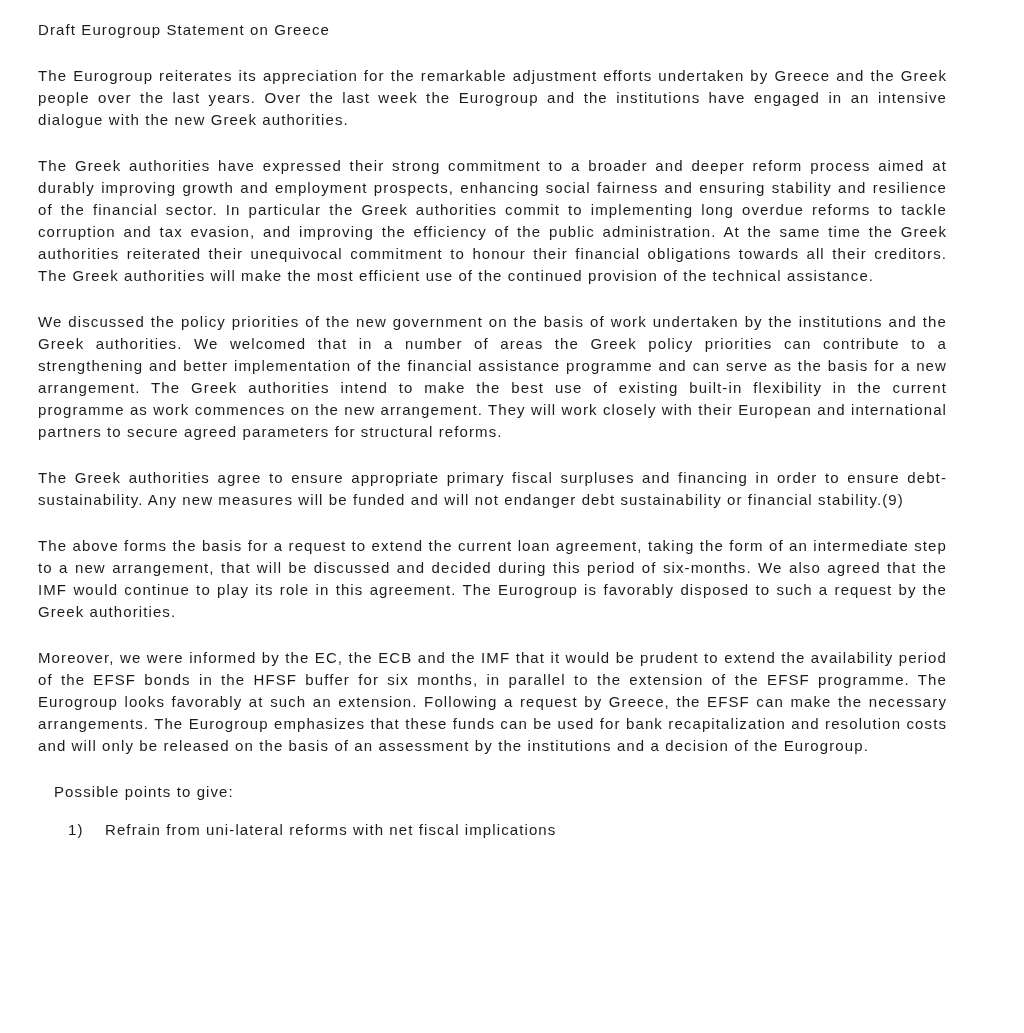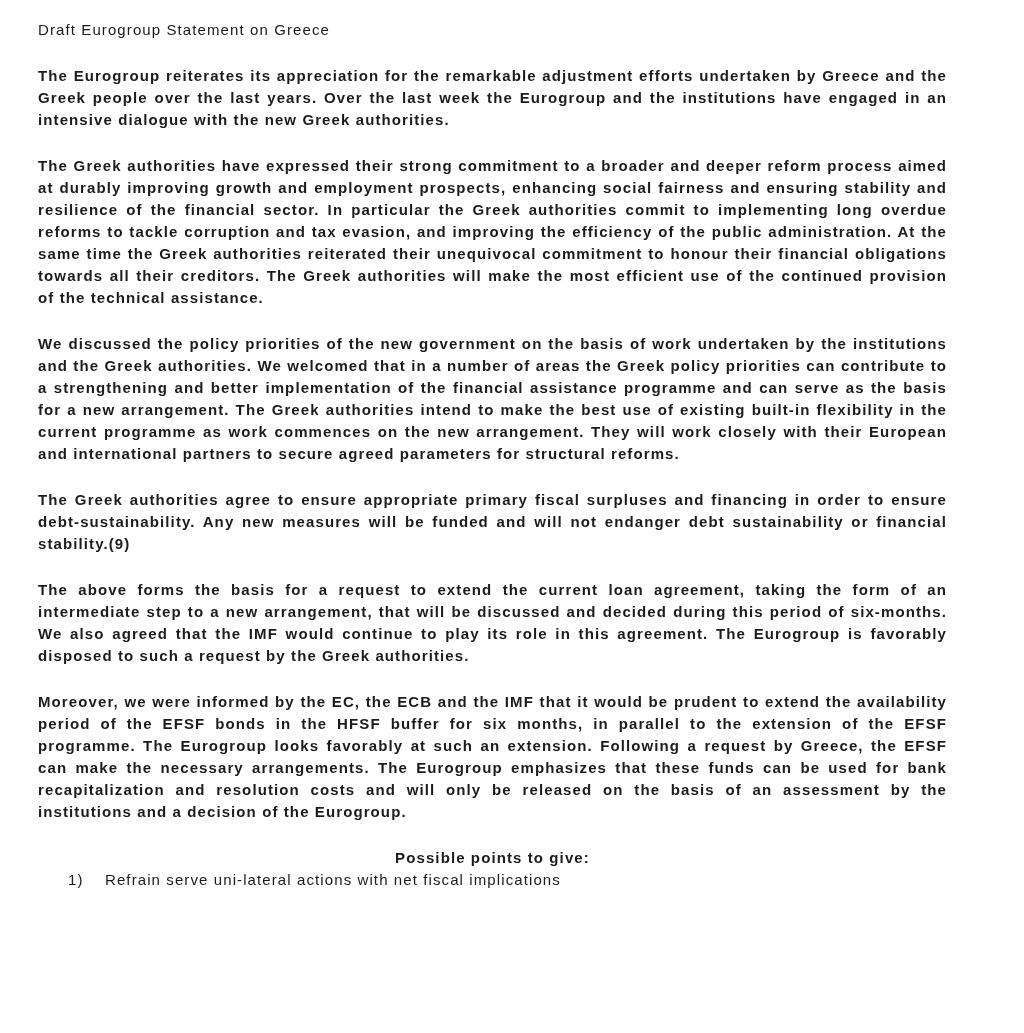--- a/index.html
+++ b/index.html
@@ -23,25 +23,24 @@
   }
   .doc-title {
     font-size: 15px;
     font-weight: normal;
     margin: 0 0 24px 0;
     line-height: 22px;
   }
   .para {
     margin: 0 0 24px 0;
     text-align: justify;
-    font-weight: bold;
   }
   .points-header {
-    margin: 0;
-    text-align: center;
+    margin: 16px;
+    text-align: left;
   }
   .point {
     display: flex;
     align-items: flex-start;
   }
   .point-number {
     display: inline-block;
     margin-left: 30px;
     width: 37px;
     flex: 0 0 auto;
@@ -67,16 +66,16 @@
 
   <p class="para">The above forms the basis for a request to extend the current loan agreement, taking the form of an intermediate step to a new arrangement, that will be discussed and decided during this period of six-months. We also agreed that the IMF would continue to play its role in this agreement. The Eurogroup is favorably disposed to such a request by the Greek authorities.</p>
 
   <p class="para">Moreover, we were informed by the EC, the ECB and the IMF that it would be prudent to extend the availability period of the EFSF bonds in the HFSF buffer for six months, in parallel to the extension of the EFSF programme.  The Eurogroup looks favorably at such an extension.  Following a request by Greece, the EFSF can make the necessary arrangements.  The Eurogroup emphasizes that these funds can be used for bank recapitalization and resolution costs and will only be released on the basis of an assessment by the institutions and a decision of the Eurogroup.</p>
 
 
   <p class="para points-header">Possible points to give:</p>
 
   <div class="point">
     <span class="point-number">1)</span>
-    <span class="point-text">Refrain serve uni-lateral actions with net fiscal implications</span>
+    <span class="point-text">Refrain from uni-lateral reforms with net fiscal implications</span>
   </div>
 
 </div>
 
 </body></html>

